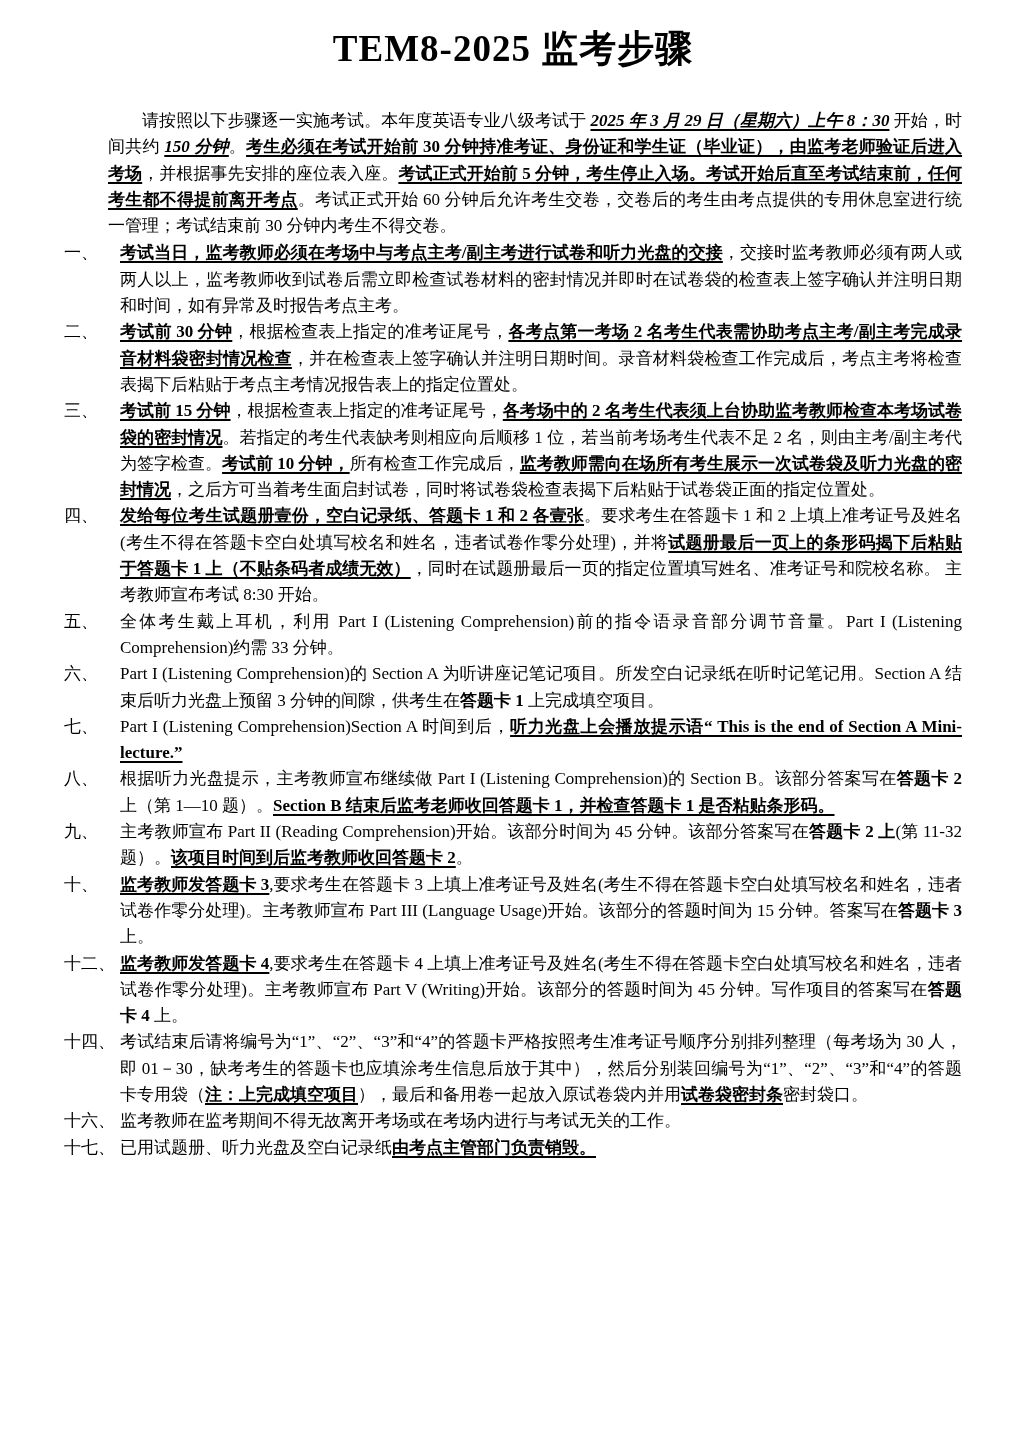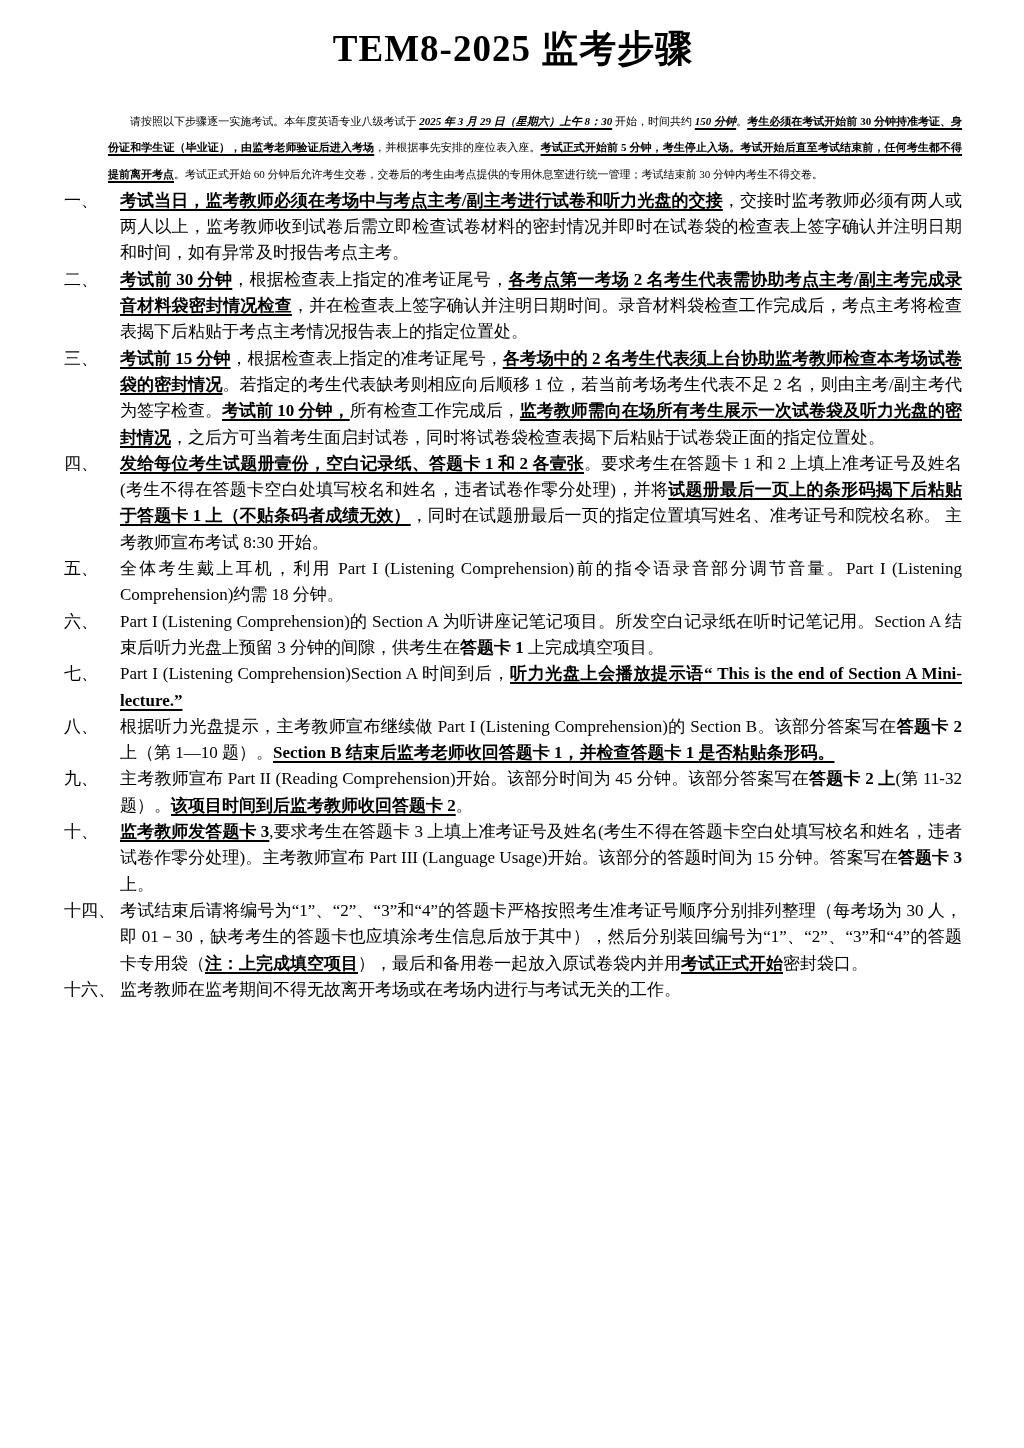--- a/index.html
+++ b/index.html
@@ -22,21 +22,21 @@
   }
   .title {
     margin: 0 0 34px 0;
     text-align: center;
     font-size: 37px;
     font-weight: bold;
     letter-spacing: 1px;
   }
   .intro {
     margin: 0 0 0 44px;
-    font-size: 11px;
+    font-size: 17px;
     line-height: 26.3px;
     text-align: justify;
     text-indent: 2em;
   }
   .steps {
     margin-top: 1px;
   }
   .step {
     display: flex;
     align-items: flex-start;
@@ -74,21 +74,21 @@
       <div class="step">
         <span class="num">三、</span>
         <div class="body"><span class="b u">考试前 15 分钟</span><span>，根据检查表上指定的准考证尾号，</span><span class="b u">各考场中的 2 名考生代表须上台协助监考教师检查本考场试卷袋的密封情况</span><span>。若指定的考生代表缺考则相应向后顺移 1 位，若当前考场考生代表不足 2 名，则由主考/副主考代为签字检查。</span><span class="b u">考试前 10 分钟，</span><span>所有检查工作完成后，</span><span class="b u">监考教师需向在场所有考生展示一次试卷袋及听力光盘的密封情况</span><span>，之后方可当着考生面启封试卷，同时将试卷袋检查表揭下后粘贴于试卷袋正面的指定位置处。</span></div>
       </div>
       <div class="step">
         <span class="num">四、</span>
         <div class="body"><span class="b u">发给每位考生试题册壹份，空白记录纸、答题卡 1 和 2 各壹张</span><span>。要求考生在答题卡 1 和 2 上填上准考证号及姓名(考生不得在答题卡空白处填写校名和姓名，违者试卷作零分处理)，并将</span><span class="b u">试题册最后一页上的条形码揭下后粘贴于答题卡 1 上（不贴条码者成绩无效）</span><span>，同时在试题册最后一页的指定位置填写姓名、准考证号和院校名称。 主考教师宣布考试 8:30 开始。</span></div>
       </div>
       <div class="step">
         <span class="num">五、</span>
-        <div class="body"><span>全体考生戴上耳机，利用 Part I (Listening Comprehension)前的指令语录音部分调节音量。Part I (Listening Comprehension)约需 18 分钟。</span></div>
+        <div class="body"><span>全体考生戴上耳机，利用 Part I (Listening Comprehension)前的指令语录音部分调节音量。Part I (Listening Comprehension)约需 33 分钟。</span></div>
       </div>
       <div class="step">
         <span class="num">六、</span>
         <div class="body"><span>Part I (Listening Comprehension)的 Section A 为听讲座记笔记项目。所发空白记录纸在听时记笔记用。Section A 结束后听力光盘上预留 3 分钟的间隙，供考生在</span><span class="b">答题卡 1</span><span> 上完成填空项目。</span></div>
       </div>
       <div class="step">
         <span class="num">七、</span>
         <div class="body"><span>Part I (Listening Comprehension)Section A 时间到后，</span><span class="b u">听力光盘上会播放提示语“ This is the end of Section A Mini-lecture.”</span></div>
       </div>
       <div class="step">
@@ -97,21 +97,29 @@
       </div>
       <div class="step">
         <span class="num">九、</span>
         <div class="body"><span>主考教师宣布 Part II (Reading Comprehension)开始。该部分时间为 45 分钟。该部分答案写在</span><span class="b">答题卡 2 上</span><span>(第 11-32 题）。</span><span class="b u">该项目时间到后监考教师收回答题卡 2</span><span>。</span></div>
       </div>
       <div class="step">
         <span class="num">十、</span>
         <div class="body"><span class="b u">监考教师发答题卡 3</span><span>,要求考生在答题卡 3 上填上准考证号及姓名(考生不得在答题卡空白处填写校名和姓名，违者试卷作零分处理)。主考教师宣布 Part III (Language Usage)开始。该部分的答题时间为 15 分钟。答案写在</span><span class="b">答题卡 3</span><span> 上。</span></div>
       </div>
       <div class="step">
+        <span class="num">十二、</span>
+        <div class="body"><span class="b u">监考教师发答题卡 4</span><span>,要求考生在答题卡 4 上填上准考证号及姓名(考生不得在答题卡空白处填写校名和姓名，违者试卷作零分处理)。主考教师宣布 Part V (Writing)开始。该部分的答题时间为 45 分钟。写作项目的答案写在</span><span class="b">答题卡 4</span><span> 上。</span></div>
+      </div>
+      <div class="step">
         <span class="num">十四、</span>
-        <div class="body"><span>考试结束后请将编号为“1”、“2”、“3”和“4”的答题卡严格按照考生准考证号顺序分别排列整理（每考场为 30 人，即 01－30，缺考考生的答题卡也应填涂考生信息后放于其中），然后分别装回编号为“1”、“2”、“3”和“4”的答题卡专用袋（</span><span class="b u">注：上完成填空项目</span><span>），最后和备用卷一起放入原试卷袋内并用</span><span class="b u">考试正式开始</span><span>密封袋口。</span></div>
+        <div class="body"><span>考试结束后请将编号为“1”、“2”、“3”和“4”的答题卡严格按照考生准考证号顺序分别排列整理（每考场为 30 人，即 01－30，缺考考生的答题卡也应填涂考生信息后放于其中），然后分别装回编号为“1”、“2”、“3”和“4”的答题卡专用袋（</span><span class="b u">注：上完成填空项目</span><span>），最后和备用卷一起放入原试卷袋内并用</span><span class="b u">试卷袋密封条</span><span>密封袋口。</span></div>
       </div>
       <div class="step">
         <span class="num">十六、</span>
         <div class="body"><span>监考教师在监考期间不得无故离开考场或在考场内进行与考试无关的工作。</span></div>
       </div>
+      <div class="step">
+        <span class="num">十七、</span>
+        <div class="body"><span>已用试题册、听力光盘及空白记录纸</span><span class="b u">由考点主管部门负责销毁。</span></div>
+      </div>
     </div>
 </div>
 
 </body></html>

